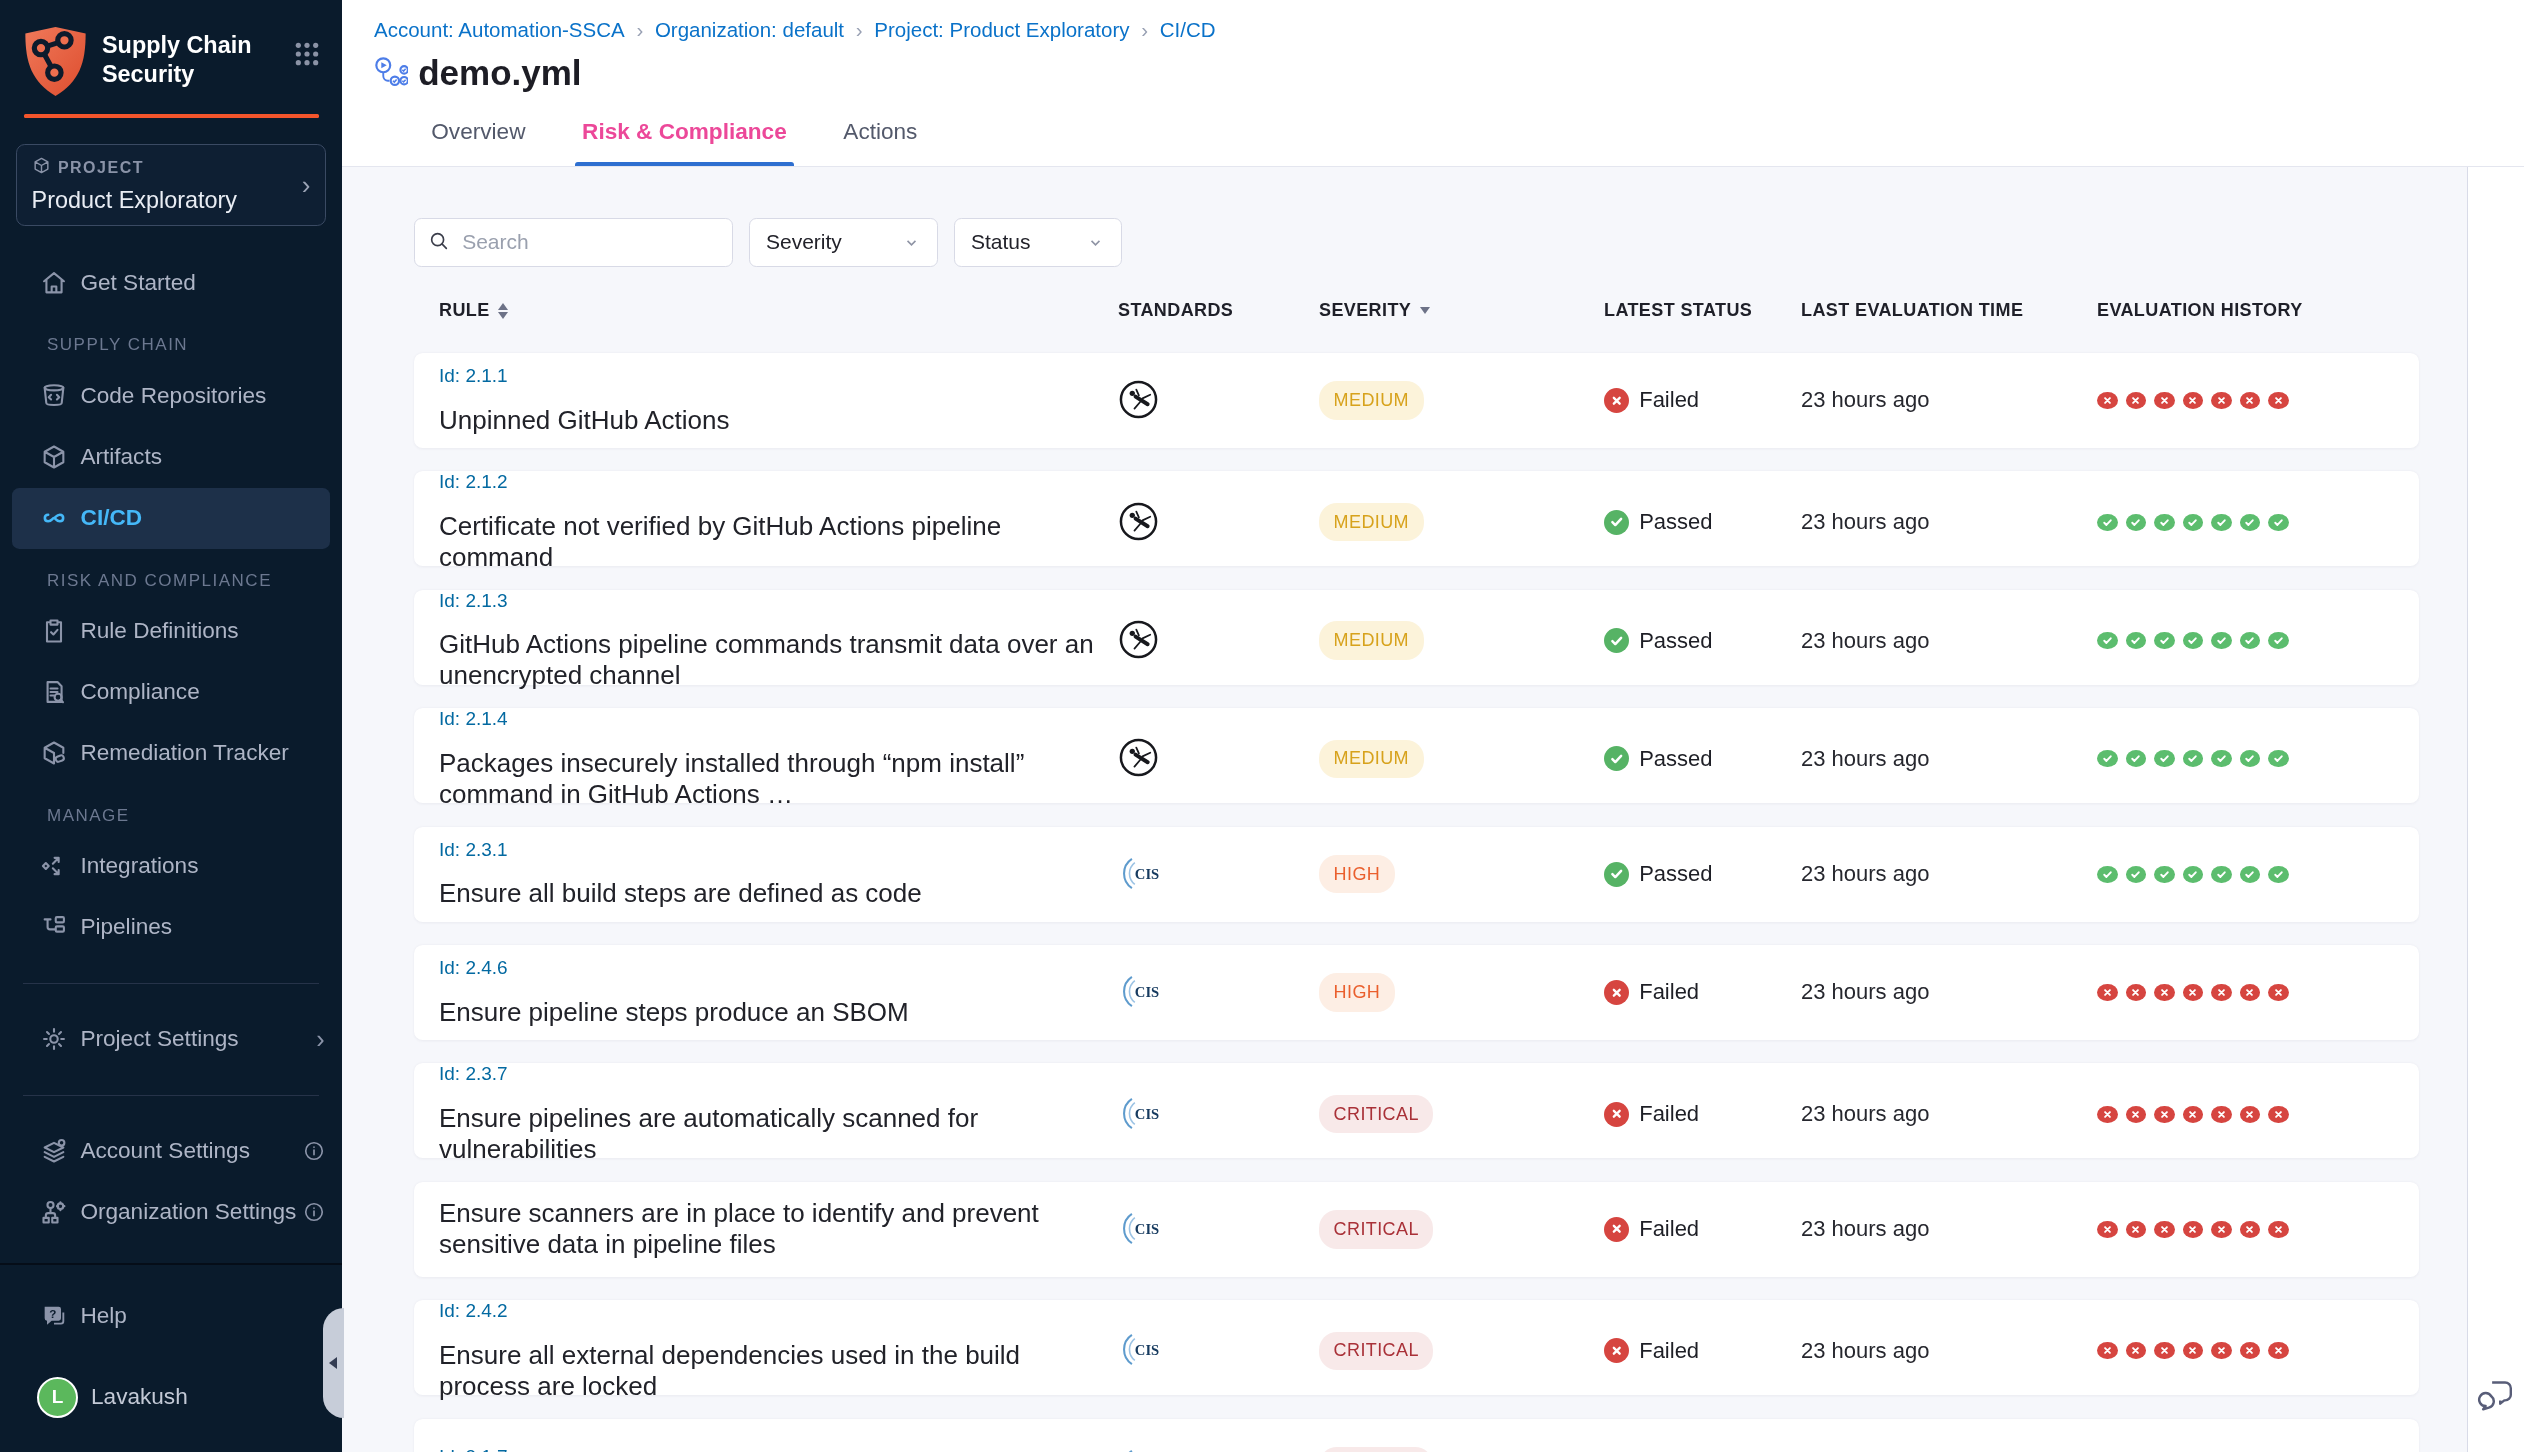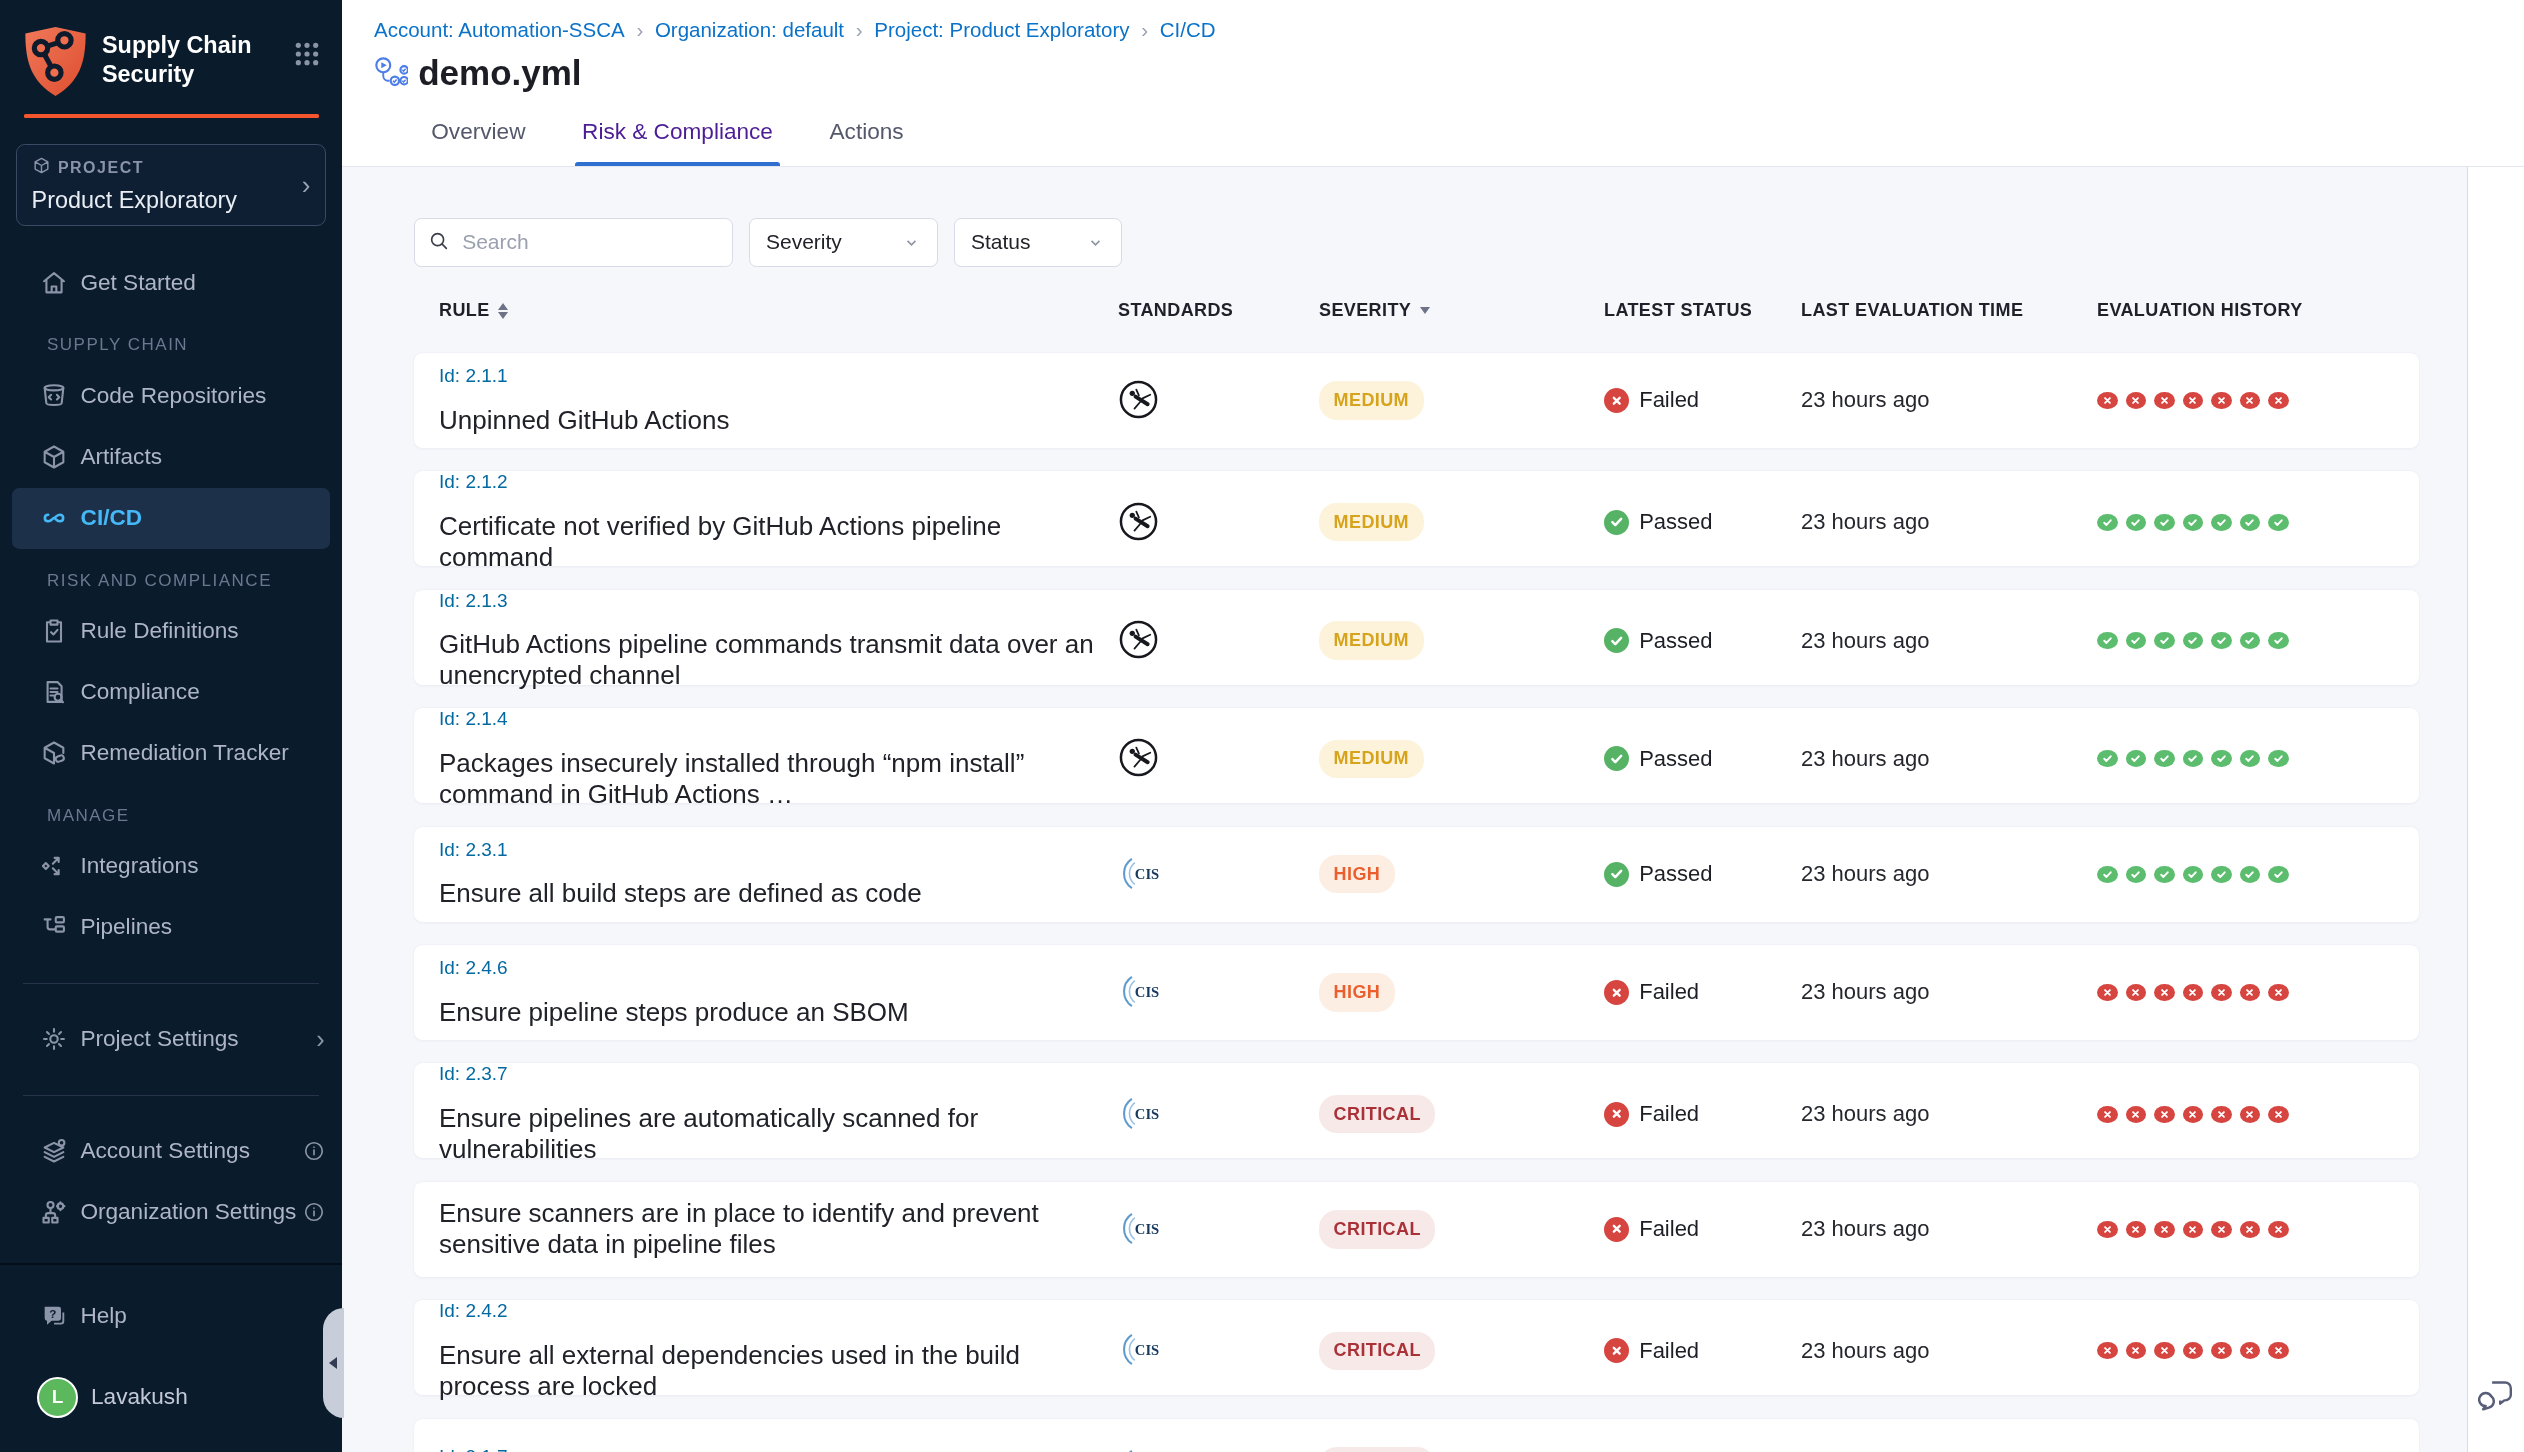--- a/index.html
+++ b/index.html
@@ -42,21 +42,21 @@
   .main{position:absolute;left:342px;top:0;right:0;bottom:0;display:flex;flex-direction:column;}
   .top-header{background:#fff;border-bottom:1.5px solid #e4e6ef;padding:17.5px 0 0 32px;flex:0 0 auto;}
   .breadcrumb{display:flex;align-items:center;font-size:20.5px;}
   .crumb{color:var(--link-blue,#0a72c9);cursor:pointer;}
   .crumb-sep{color:#98a0b3;margin:0 11.7px;font-size:20.5px;}
   .title-row{display:flex;align-items:center;margin-top:11.7px;}
   .title-icon{width:34px;height:34px;margin-right:10.2px;}
   .page-title{font-size:35px;font-weight:bold;color:#1d1d25;}
   .tabs{display:flex;margin:19px 0 0 50px;}
   .tab{font-size:22.6px;color:#53596b;padding:7.3px 7.3px 20.5px 7.3px;margin-right:42px;position:relative;cursor:pointer;}
-  .tab.active{color:#4c1d95;font-weight:normal;}
+  .tab.active{color:#ec4899;font-weight:bold;}
   .tab.active::after{content:"";position:absolute;left:0;right:0;bottom:0;height:4.4px;border-radius:2.9px 2.9px 0 0;background:var(--tab-blue,#2e6fd0);}
   .main-body{flex:1;display:flex;min-height:0;}
   .panel{flex:1;background:#f6f7fb;border-right:1.5px solid #d9dbe8;overflow:hidden;padding:51px 48px 0 72px;}
   .gutter{width:57px;background:#fff;position:relative;flex:0 0 auto;}
   .chat-fab{position:absolute;left:50%;transform:translateX(-50%);bottom:35px;cursor:pointer;}
   
   .filters{display:flex;gap:16px;}
   .search-box{width:291px;height:47px;background:#fff;border:1.5px solid #d8dae6;border-radius:7.3px;
     display:flex;align-items:center;padding:0 13px;}
   .search-box input{border:none;outline:none;font-size:21px;color:#3a3d4a;width:100%;margin-left:10.2px;font-family:"Liberation Sans",sans-serif;background:transparent;}
@@ -74,21 +74,21 @@
   .sort-stack{display:flex;flex-direction:column;gap:2.9px;}
   .tri-up{width:0;height:0;border-left:5.8px solid transparent;border-right:5.8px solid transparent;border-bottom:7.3px solid #6d7287;}
   .tri-down{width:0;height:0;border-left:5.8px solid transparent;border-right:5.8px solid transparent;border-top:7.3px solid #6d7287;}
   .rows{margin-top:26px;display:flex;flex-direction:column;gap:23.4px;}
   .row-card{background:#fff;border-radius:8.8px;height:95px;flex:0 0 auto;box-shadow:0 0.7px 2.9px rgba(30,40,60,0.06);
     display:grid;grid-template-columns:679px 201px 285px 197px 296px 1fr;align-items:center;padding:0 25px;cursor:pointer;}
   .rule-cell{display:flex;flex-direction:column;justify-content:center;gap:17.5px;}
   .rule-id{font-size:19px;color:#0369a1;}
   .rule-name{font-size:26px;color:#212229;}
   .std-cell{display:flex;align-items:center;}
-  .badge{display:inline-block;font-size:18px;font-weight:bold;letter-spacing:0.4px;padding:8.8px 14.6px;border-radius:18px;}
+  .badge{display:inline-block;font-size:18px;font-weight:normal;letter-spacing:0.4px;padding:8.8px 14.6px;border-radius:18px;}
   .sev-medium{color:var(--medium-text,#d7a21c);background:var(--medium-bg,#fcf3da);}
   .sev-high{color:var(--high-text,#ea5f2d);background:var(--high-bg,#fdeee4);}
   .sev-critical{color:var(--critical-text,#a93138);background:var(--critical-bg,#f8e9e9);}
   .status-cell{display:flex;align-items:center;gap:10.2px;font-size:22px;color:#1e1f26;}
   .st-ico{width:25px;height:25px;border-radius:50%;display:flex;align-items:center;justify-content:center;flex:0 0 auto;}
   .st-ico svg{width:17.5px;height:17.5px;}
   .st-pass{background:var(--pass-green,#56b365);}
   .st-fail{background:var(--fail-red,#d64540);}
   .time-cell{font-size:22px;color:#26272e;}
   .hist-cell{display:flex;align-items:center;gap:8px;}

